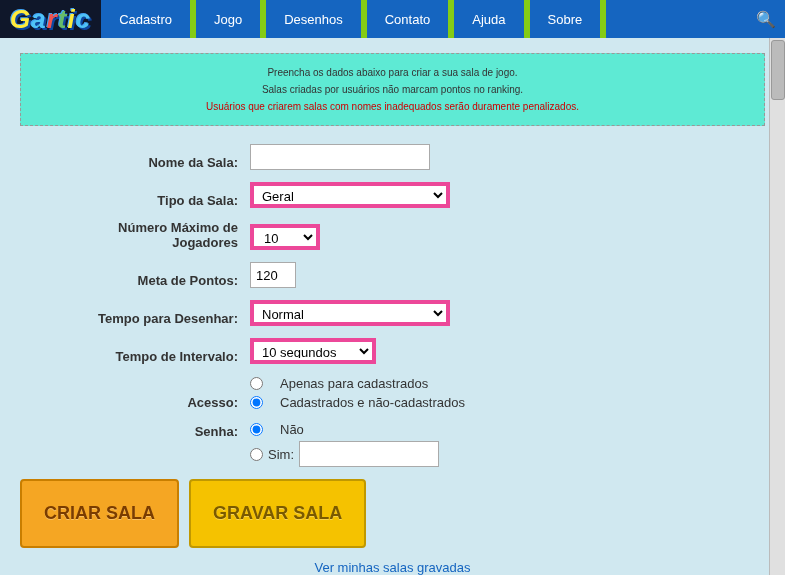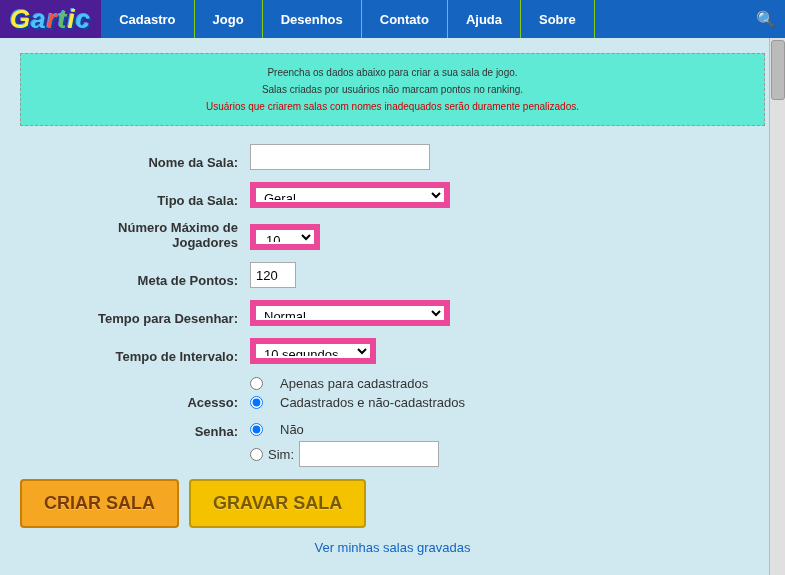--- a/index.html
+++ b/index.html
@@ -13,21 +13,21 @@
     }
 
     
     .top-nav {
       background: #1565c0;
       display: flex;
       align-items: stretch;
       height: 38px;
     }
     .logo-area {
-      background: #4c1d95;
+      background: #0f172a;
       padding: 4px 10px;
       display: flex;
       align-items: center;
     }
     .logo-text {
       font-size: 26px;
       font-weight: 900;
       color: #fff;
       font-style: italic;
       text-shadow: 2px 2px 0 #0d47a1, -1px -1px 0 #42a5f5;
@@ -43,23 +43,23 @@
     .nav-items {
       display: flex;
       flex: 1;
     }
     .nav-item {
       color: #fff;
       padding: 0 18px;
       display: flex;
       align-items: center;
       font-size: 13px;
-      font-weight: bold;
-      cursor: pointer;
-      border-right: 1px solid #84cc16;
+      font-weight: normal;
+      cursor: pointer;
+      border-right: 6px solid #84cc16;
       text-decoration: none;
       text-align: center;
     }
     .nav-search {
       width: 38px;
       display: flex;
       align-items: center;
       justify-content: center;
       cursor: pointer;
       color: #fff;
@@ -118,21 +118,21 @@
       border: 1px solid #aaa;
       padding: 3px 5px;
       font-size: 13px;
       height: 26px;
     }
     input[type="text"].wide { width: 180px; }
     input[type="text"].small { width: 46px; }
     input[type="text"].password { width: 140px; }
 
     select {
-      border: 6px solid #ec4899;
+      border: 4px solid #ec4899;
       padding: 2px 4px;
       font-size: 13px;
       height: 26px;
       background: #fff;
     }
     select.wide { width: 200px; }
     select.medium { width: 126px; }
     select.tiny { width: 70px; padding-left: 6px; }
 
     .radio-group {
@@ -172,21 +172,21 @@
       cursor: pointer;
       border-radius: 4px;
       text-shadow: 0 1px 0 rgba(255,255,255,0.3);
     }
     .btn-gravar {
       background: #f5c200;
       border: 2px solid #c09800;
       color: #7a5a00;
       font-size: 18px;
       font-weight: 900;
-      padding: 12px 22px;
+      padding: 22px 22px;
       cursor: pointer;
       border-radius: 4px;
       text-shadow: 0 1px 0 rgba(255,255,255,0.3);
     }
 
     .link-ver {
       text-align: center;
       color: #1565c0;
       font-size: 13px;
       cursor: pointer;

